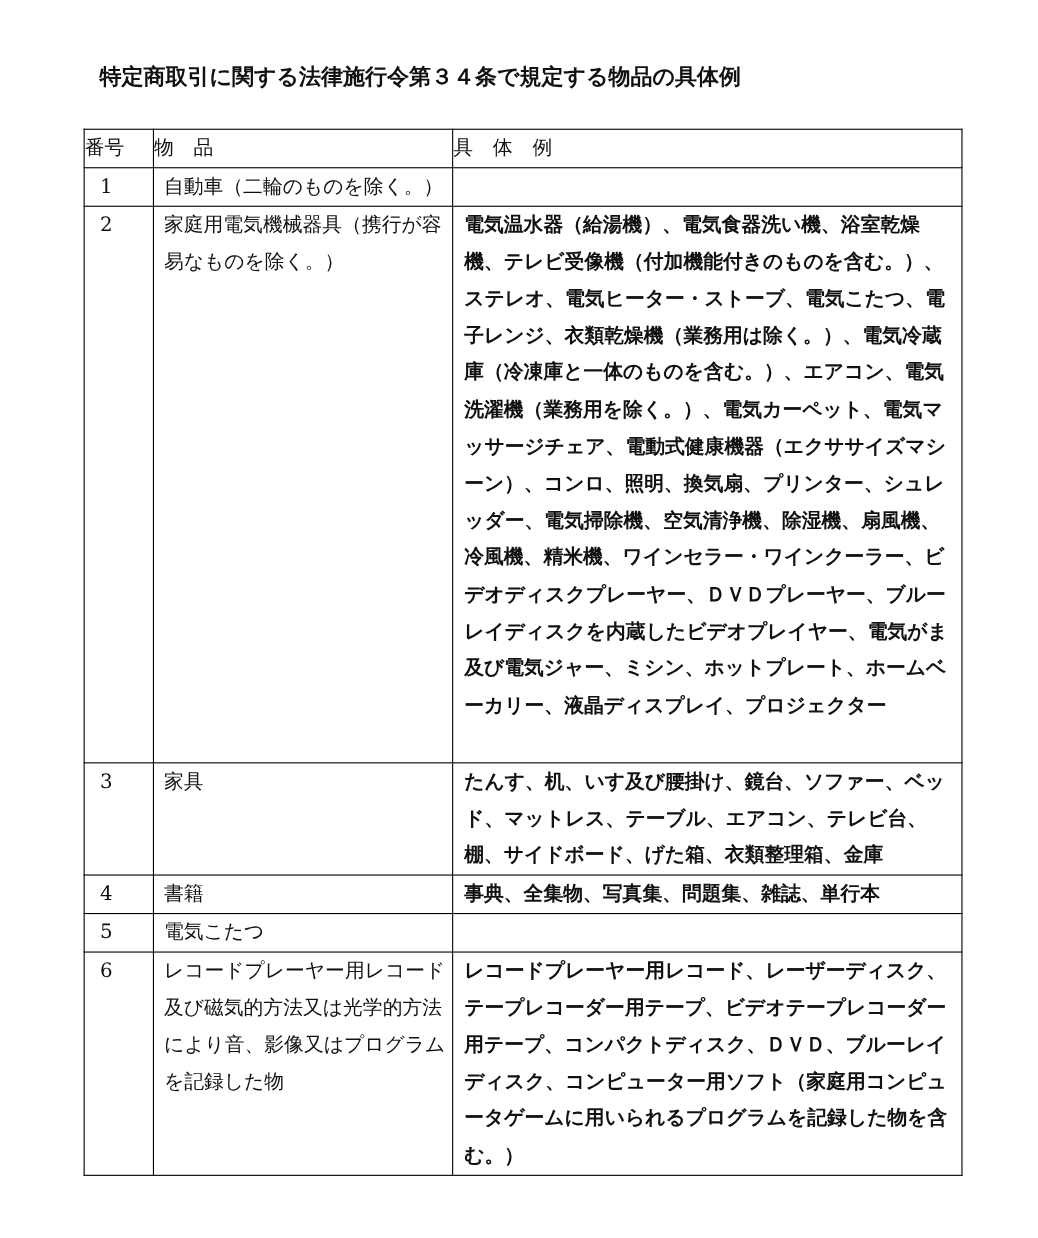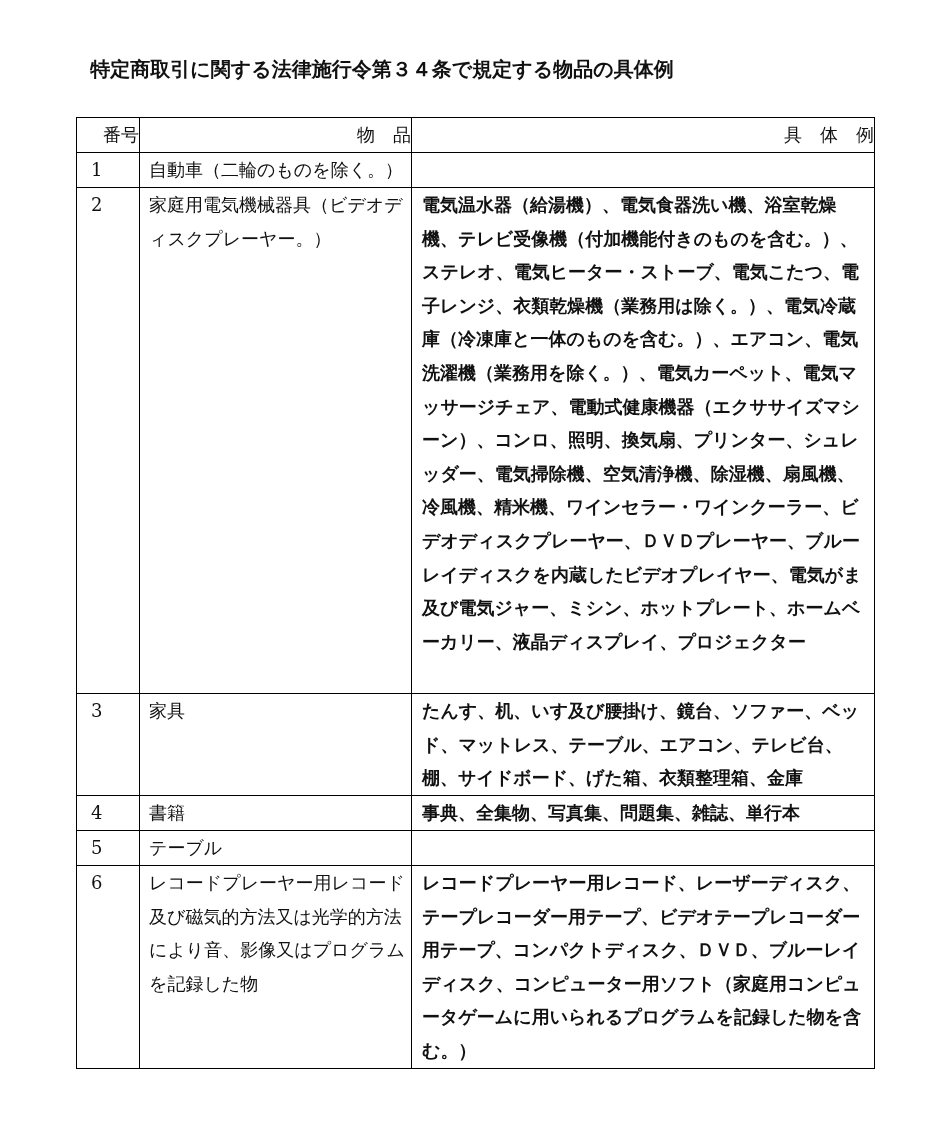--- a/index.html
+++ b/index.html
@@ -39,21 +39,21 @@
       border: 1.5px solid #000000;
       vertical-align: top;
       font-weight: normal;
       font-size: 18px;
       line-height: 33.6px;
       padding: 0 0 0 10px;
       word-break: break-all;
     }
     table.items th {
       height: 34px;
-      text-align: right;
+      text-align: left;
       padding: 0;
       vertical-align: middle;
       line-height: 34px;
     }
     table.items td.num {
       padding-left: 14px;
       padding-top: 0px;
     }
     table.items td.item {
       padding-left: 9px;
@@ -93,36 +93,36 @@
     </tr>
   </thead>
   <tbody>
     <tr class="r1">
       <td class="num">1</td>
       <td class="item">自動車（二輪のものを除く。）</td>
       <td class="ex"></td>
     </tr>
     <tr class="r2">
       <td class="num">2</td>
-      <td class="item">家庭用電気機械器具（ビデオディスクプレーヤー。）</td>
+      <td class="item">家庭用電気機械器具（携行が容易なものを除く。）</td>
       <td class="ex">電気温水器（給湯機）、電気食器洗い機、浴室乾燥機、テレビ受像機（付加機能付きのものを含む。）、ステレオ、電気ヒーター・ストーブ、電気こたつ、電子レンジ、衣類乾燥機（業務用は除く。）、電気冷蔵庫（冷凍庫と一体のものを含む。）、エアコン、電気洗濯機（業務用を除く。）、電気カーペット、電気マッサージチェア、電動式健康機器（エクササイズマシーン）、コンロ、照明、換気扇、プリンター、シュレッダー、電気掃除機、空気清浄機、除湿機、扇風機、冷風機、精米機、ワインセラー・ワインクーラー、ビデオディスクプレーヤー、ＤＶＤプレーヤー、ブルーレイディスクを内蔵したビデオプレイヤー、電気がま及び電気ジャー、ミシン、ホットプレート、ホームベーカリー、液晶ディスプレイ、プロジェクター</td>
     </tr>
     <tr class="r3">
       <td class="num">3</td>
       <td class="item">家具</td>
       <td class="ex">たんす、机、いす及び腰掛け、鏡台、ソファー、ベッド、マットレス、テーブル、エアコン、テレビ台、棚、サイドボード、げた箱、衣類整理箱、金庫</td>
     </tr>
     <tr class="r4">
       <td class="num">4</td>
       <td class="item">書籍</td>
       <td class="ex">事典、全集物、写真集、問題集、雑誌、単行本</td>
     </tr>
     <tr class="r5">
       <td class="num">5</td>
-      <td class="item">テーブル</td>
+      <td class="item">電気こたつ</td>
       <td class="ex"></td>
     </tr>
     <tr class="r6">
       <td class="num">6</td>
       <td class="item">レコードプレーヤー用レコード及び磁気的方法又は光学的方法により音、影像又はプログラムを記録した物</td>
       <td class="ex">レコードプレーヤー用レコード、レーザーディスク、テープレコーダー用テープ、ビデオテープレコーダー用テープ、コンパクトディスク、ＤＶＤ、ブルーレイディスク、コンピューター用ソフト（家庭用コンピュータゲームに用いられるプログラムを記録した物を含む。）</td>
     </tr>
   </tbody>
 </table>
 

